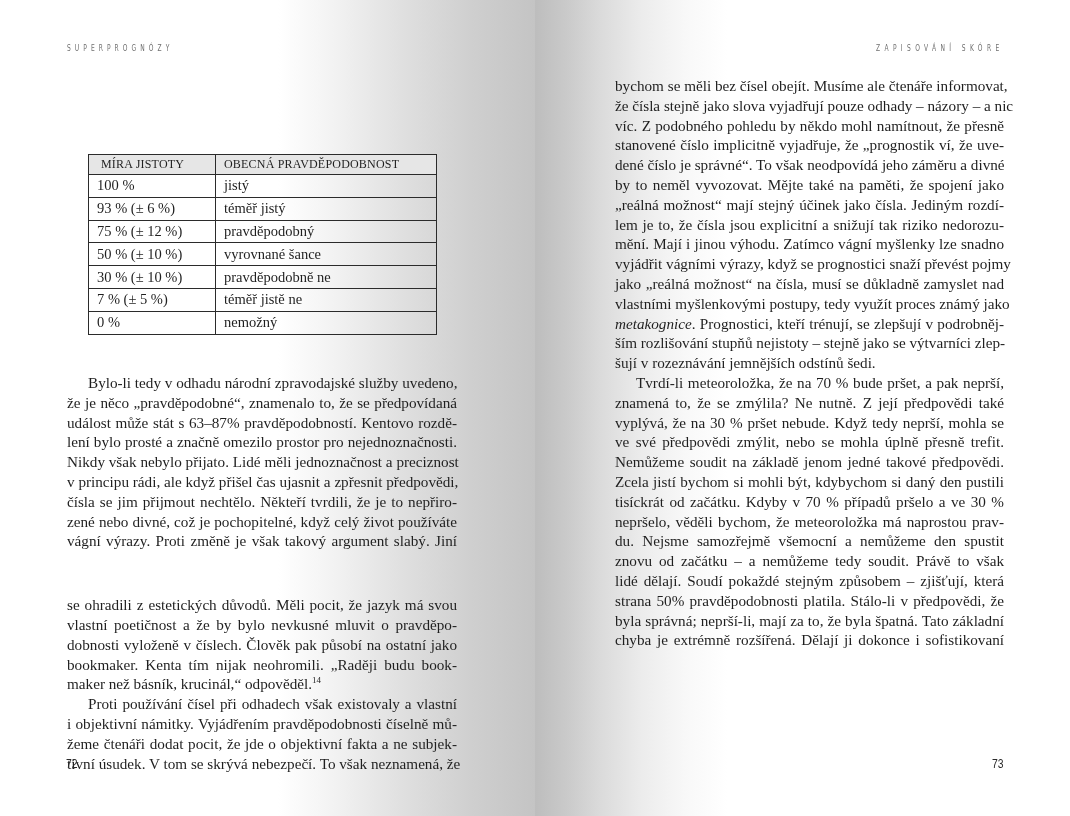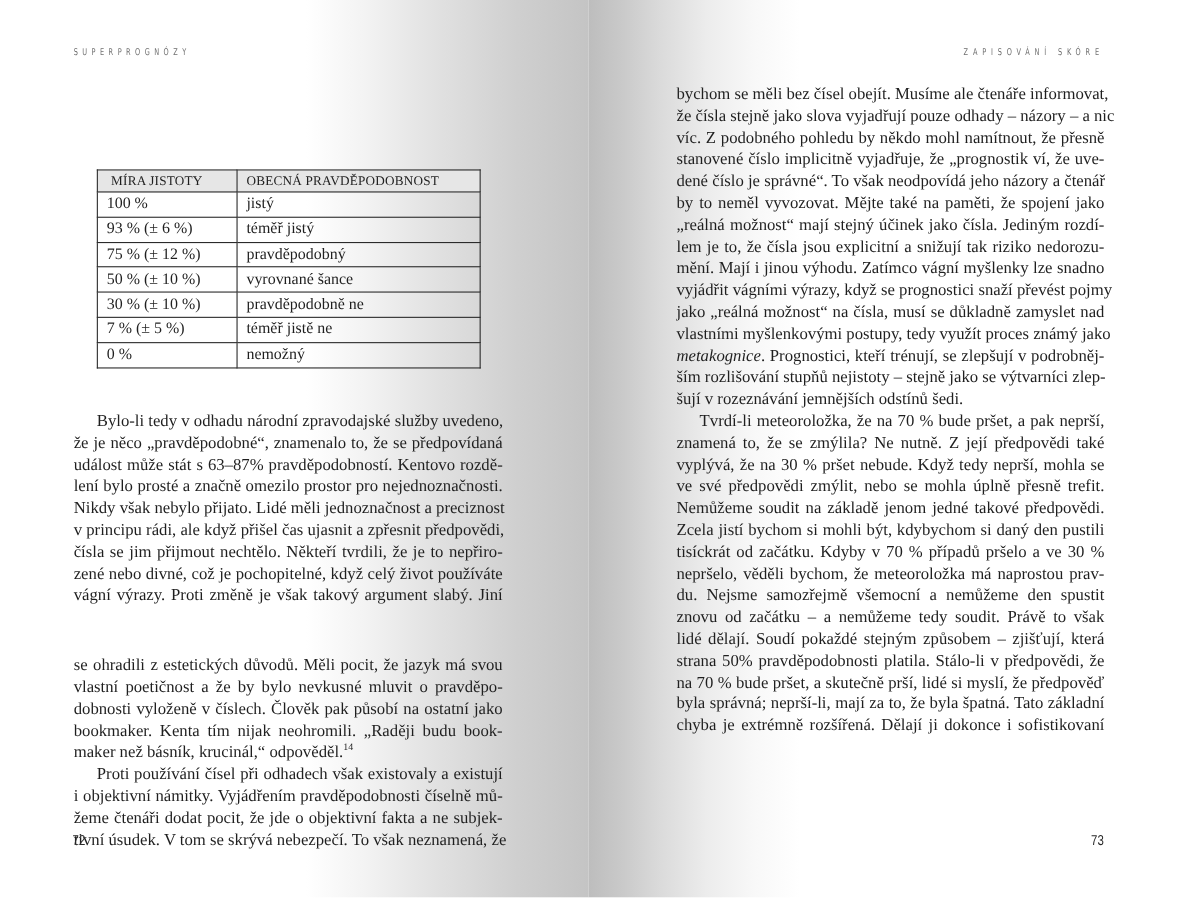--- a/index.html
+++ b/index.html
@@ -167,40 +167,40 @@
         <span class="line" style="text-indent:0;">čísla se jim přijmout nechtělo. Někteří tvrdili, že je to nepřiro-</span>
         <span class="line" style="text-indent:0;">zené nebo divné, což je pochopitelné, když celý život používáte</span>
         <span class="line" style="text-indent:0;">vágní výrazy. Proti změně je však takový argument slabý. Jiní</span>
         <span class="line" style="text-indent:0;margin-top:44px;">se ohradili z estetických důvodů. Měli pocit, že jazyk má svou</span>
         <span class="line" style="text-indent:0;">vlastní poetičnost a že by bylo nevkusné mluvit o pravděpo-</span>
         <span class="line" style="text-indent:0;">dobnosti vyloženě v číslech. Člověk pak působí na ostatní jako</span>
         <span class="line" style="text-indent:0;">bookmaker. Kenta tím nijak neohromili. „Raději budu book-</span>
         <span class="line last" style="text-indent:0;"><span>maker než básník, krucinál,“ odpověděl.</span><sup>14</sup></span>
       </p>
       <p>
-        <span class="line" style="text-indent:21px;">Proti používání čísel při odhadech však existovaly a existují</span>
+        <span class="line" style="text-indent:21px;">Proti používání čísel při odhadech však existovaly a vlastní</span>
         <span class="line">i objektivní námitky. Vyjádřením pravděpodobnosti číselně mů-</span>
         <span class="line">žeme čtenáři dodat pocit, že jde o objektivní fakta a ne subjek-</span>
         <span class="line">tivní úsudek. V tom se skrývá nebezpečí. To však neznamená, že</span>
       </p>
     </div>
 
     <div class="folio">72</div>
   </div>
 
   <div class="page page-right">
     <div class="running-head">ZAPISOVÁNÍ SKÓRE</div>
 
     <div class="text-block" style="top:76px;">
       <p>
         <span class="line">bychom se měli bez čísel obejít. Musíme ale čtenáře informovat,</span>
         <span class="line">že čísla stejně jako slova vyjadřují pouze odhady – názory – a nic</span>
         <span class="line">víc. Z podobného pohledu by někdo mohl namítnout, že přesně</span>
         <span class="line">stanovené číslo implicitně vyjadřuje, že „prognostik ví, že uve-</span>
-        <span class="line">dené číslo je správné“. To však neodpovídá jeho názory a čtenář</span>
+        <span class="line">dené číslo je správné“. To však neodpovídá jeho záměru a divné</span>
         <span class="line">by to neměl vyvozovat. Mějte také na paměti, že spojení jako</span>
         <span class="line">„reálná možnost“ mají stejný účinek jako čísla. Jediným rozdí-</span>
         <span class="line">lem je to, že čísla jsou explicitní a snižují tak riziko nedorozu-</span>
         <span class="line">mění. Mají i jinou výhodu. Zatímco vágní myšlenky lze snadno</span>
         <span class="line">vyjádřit vágními výrazy, když se prognostici snaží převést pojmy</span>
         <span class="line">jako „reálná možnost“ na čísla, musí se důkladně zamyslet nad</span>
         <span class="line">vlastními myšlenkovými postupy, tedy využít proces známý jako</span>
         <span class="line"><em>metakognice</em><span>. Prognostici, kteří trénují, se zlepšují v podrobněj-</span></span>
         <span class="line">ším rozlišování stupňů nejistoty – stejně jako se výtvarníci zlep-</span>
         <span class="line last">šují v rozeznávání jemnějších odstínů šedi.</span>
@@ -211,21 +211,20 @@
         <span class="line">vyplývá, že na 30 % pršet nebude. Když tedy neprší, mohla se</span>
         <span class="line">ve své předpovědi zmýlit, nebo se mohla úplně přesně trefit.</span>
         <span class="line">Nemůžeme soudit na základě jenom jedné takové předpovědi.</span>
         <span class="line">Zcela jistí bychom si mohli být, kdybychom si daný den pustili</span>
         <span class="line">tisíckrát od začátku. Kdyby v 70 % případů pršelo a ve 30 %</span>
         <span class="line">nepršelo, věděli bychom, že meteoroložka má naprostou prav-</span>
         <span class="line">du. Nejsme samozřejmě všemocní a nemůžeme den spustit</span>
         <span class="line">znovu od začátku – a nemůžeme tedy soudit. Právě to však</span>
         <span class="line">lidé dělají. Soudí pokaždé stejným způsobem – zjišťují, která</span>
         <span class="line">strana 50% pravděpodobnosti platila. Stálo-li v předpovědi, že</span>
-        <span class="line">na 70 % bude pršet, a skutečně prší, lidé si myslí, že předpověď</span>
         <span class="line">byla správná; neprší-li, mají za to, že byla špatná. Tato základní</span>
         <span class="line">chyba je extrémně rozšířená. Dělají ji dokonce i sofistikovaní</span>
       </p>
     </div>
 
     <div class="folio">73</div>
   </div>
 
 </div>
 

